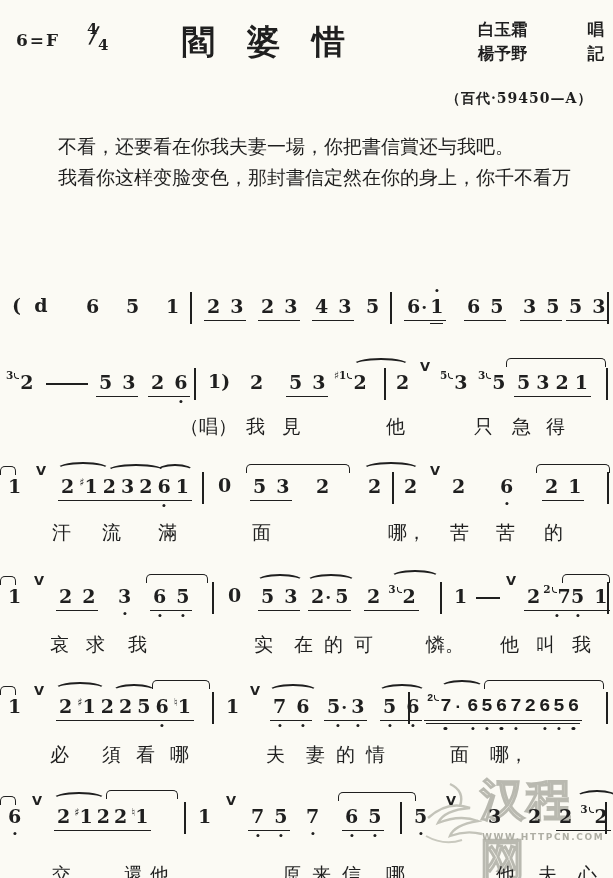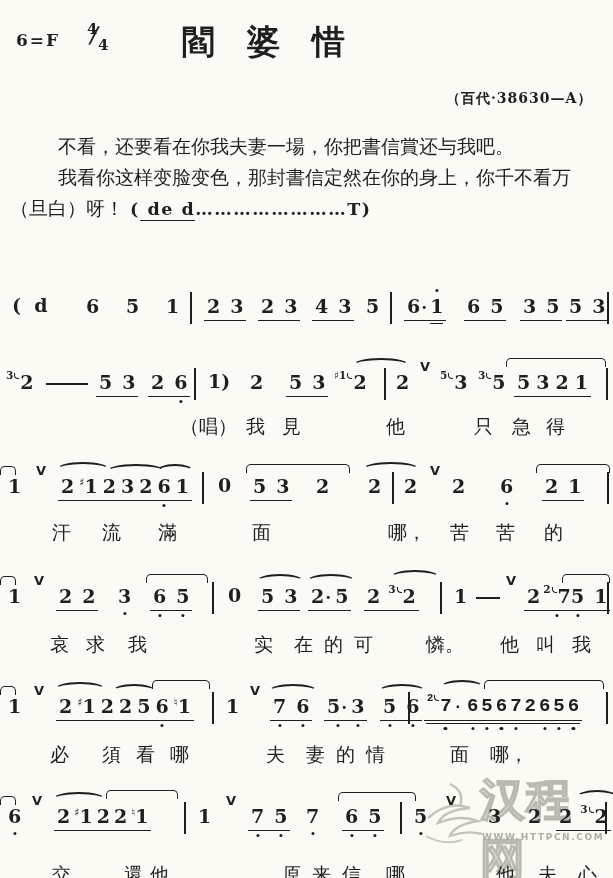--- a/index.html
+++ b/index.html
@@ -64,26 +64,35 @@
 
 <div class="page">
 
   <div class="keysig">6=F</div>
   <div class="meter">
     <span class="m-n">4</span>
     <span class="m-s">/</span>
     <span class="m-d">4</span>
   </div>
   <div class="title">閻婆惜</div>
-  <div class="record">（百代·38630—A）</div>
+  <div class="credits">
+    <div class="credit-row">
+      <span>白玉霜</span>
+      <span>唱</span>
+    </div>
+    <div class="credit-row">
+      <span>楊予野</span>
+      <span>記</span>
+    </div>
+  </div>
+  <div class="record">（百代·59450—A）</div>
 
   <div class="dialogue">
       <div class="dline ind"><span class="dseg">不看，还要看在你我夫妻一場，你把書信賞还与我吧。</span></div>
       <div class="dline ind"><span class="dseg">我看你这样变脸变色，那封書信定然在你的身上，你千不看万</span></div>
-      <div class="dline"><span class="dseg">（旦白）呀！ </span><span class="dseg lat">(</span><span class="dseg u lat">&nbsp;de d</span><span class="dseg lat">……………………</span><span class="dseg lat">T)</span></div>
     </div>
 
   <div class="watermark">
     <svg class="wm-swirl" width="78" height="82" viewBox="0 0 78 82">
       <path d="M12 44 q20 -18 42 -10 q-26 2 -32 15 q22 -9 40 -2 q-24 4 -28 15 q16 -6 32 -2" fill="none" stroke="#c3c3b9" stroke-width="2.4"></path>
       <path d="M34 10 q15 7 10 22" fill="none" stroke="#c3c3b9" stroke-width="2.4"></path>
       <path d="M10 62 q18 10 36 4" fill="none" stroke="#c9c9bf" stroke-width="2"></path>
     </svg>
     <div class="wm-text">汉程网</div>
     <div class="wm-url">WWW.HTTPCN.COM</div>

